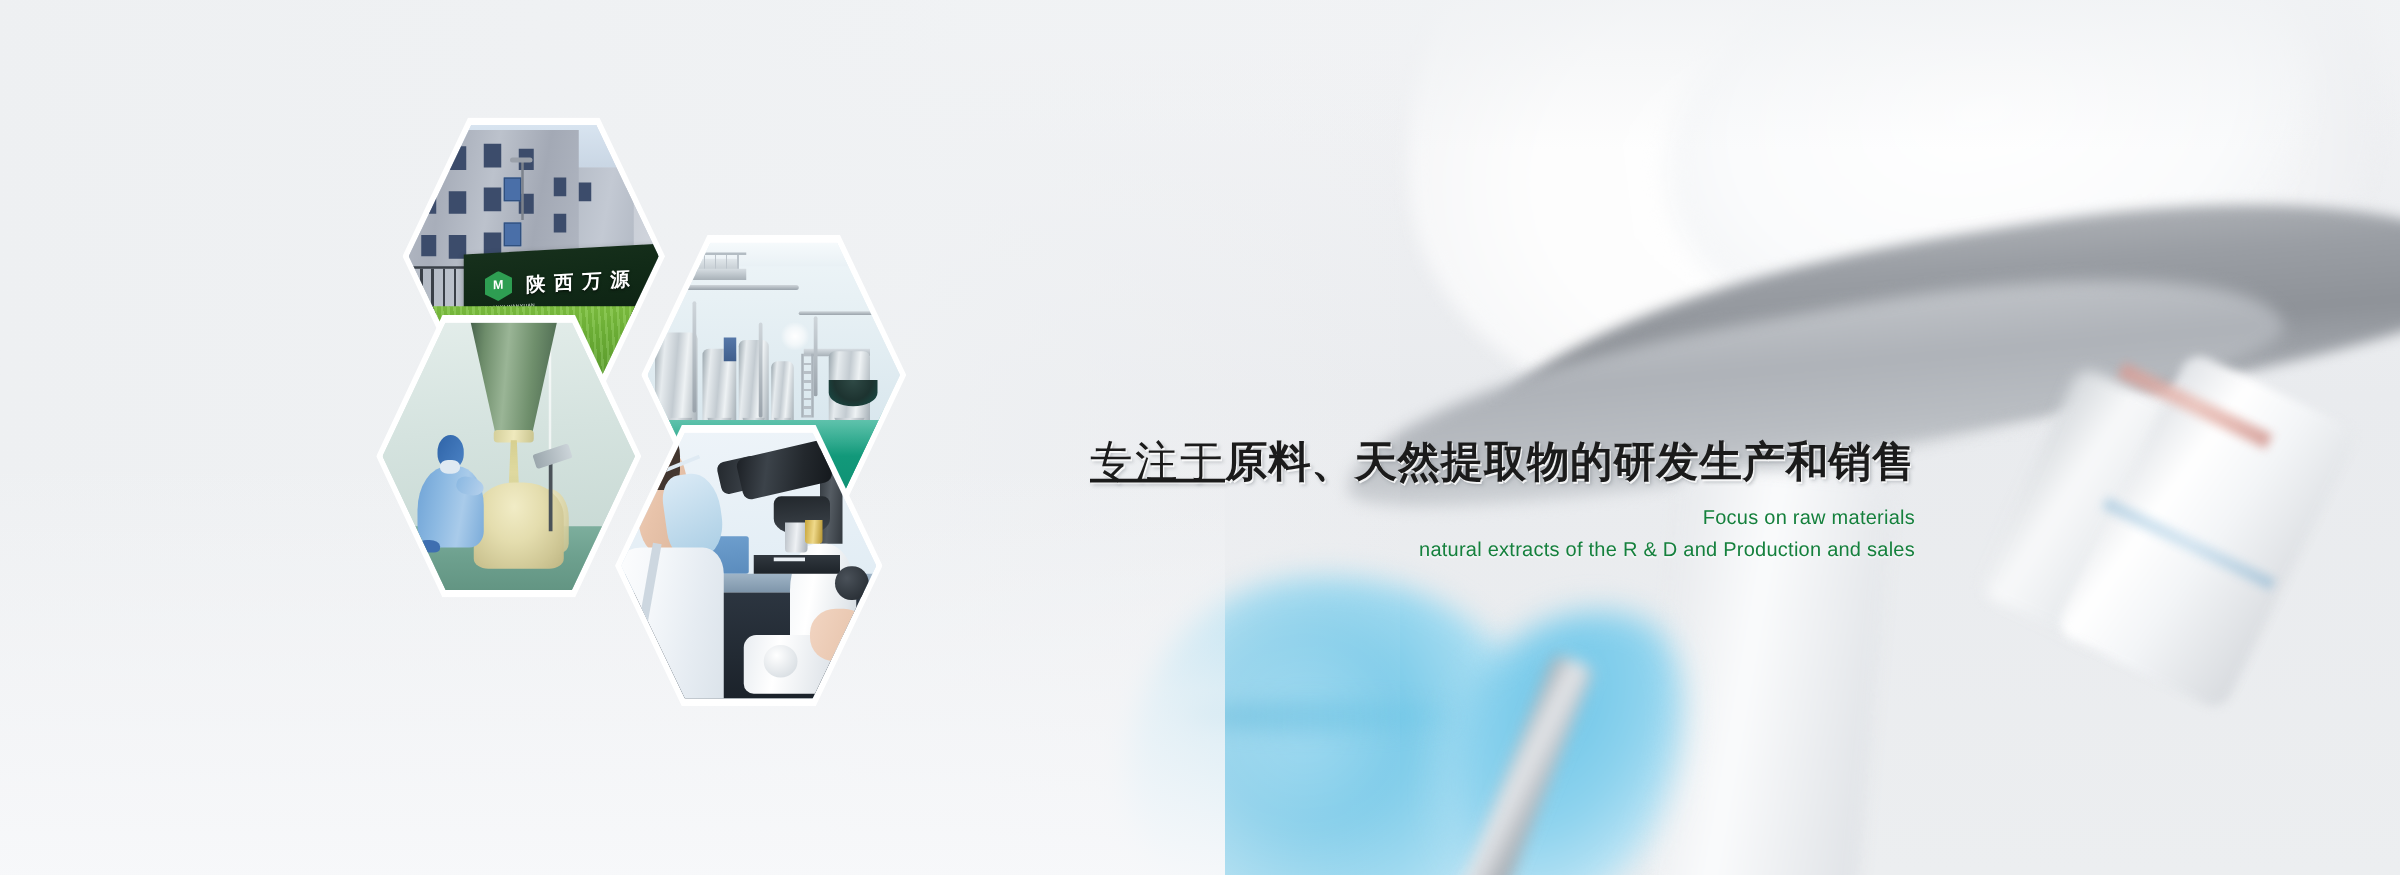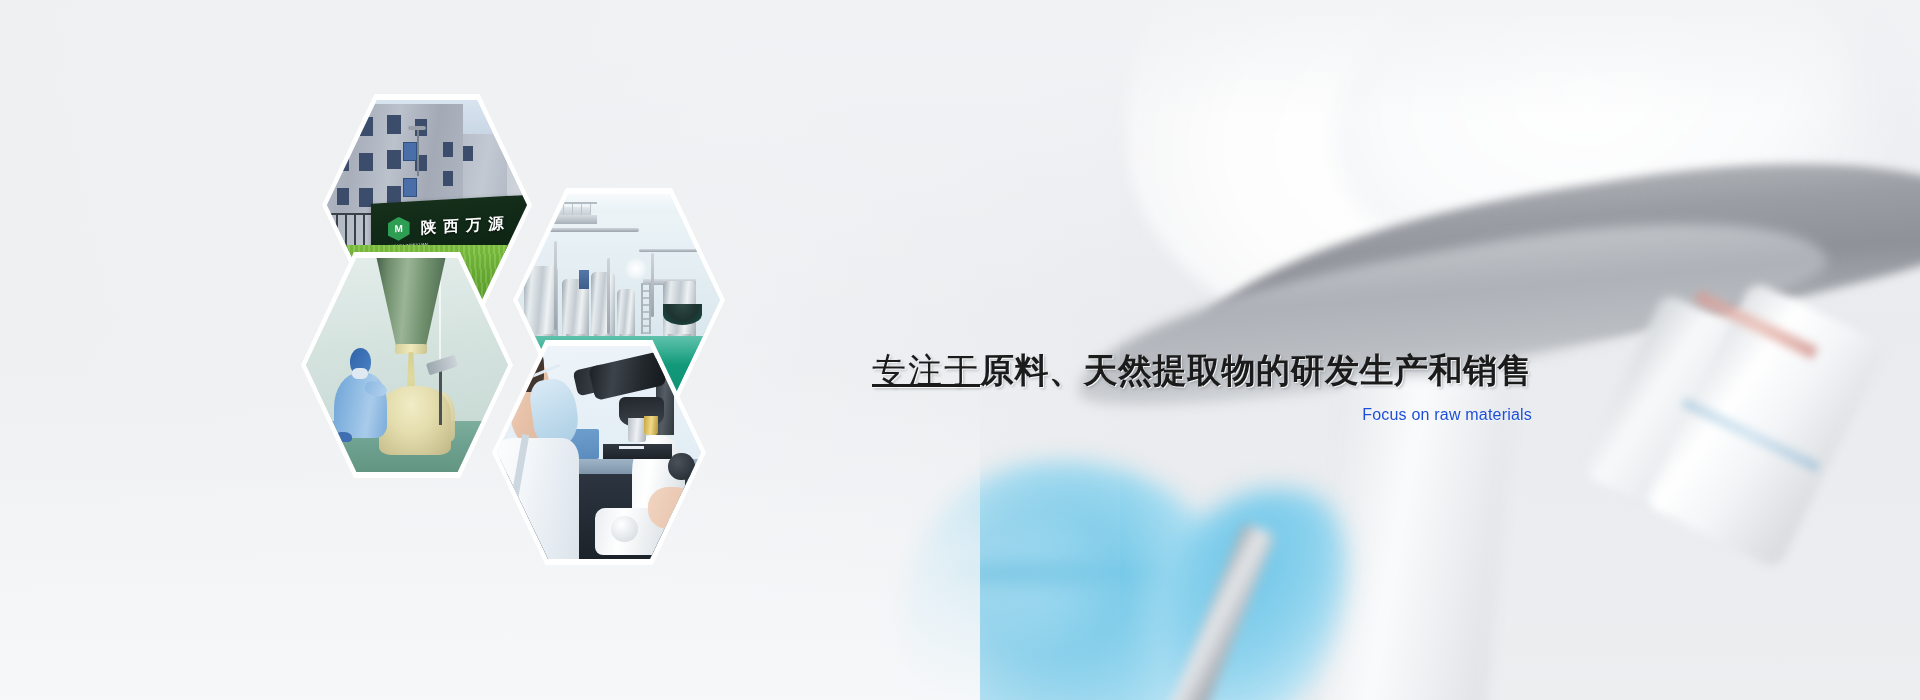--- a/index.html
+++ b/index.html
@@ -444,21 +444,21 @@
     text-shadow:
       1px 1px 0 rgba(255,255,255,.85),
       2px 2px 3px rgba(120,126,134,.45);
   }
   .headline .light { font-weight:400; letter-spacing:2px;text-decoration:underline; }
   .headline .heavy { font-weight:700; letter-spacing:.5px; }
   .sub {
     margin-top:10px;
     font-size:16px;
     line-height:26px;
-    color:#1d4ed8;
+    color:#15803d;
     font-family:"Liberation Sans","DejaVu Sans",sans-serif;
     letter-spacing:.2px;
     text-shadow:0 1px 1px rgba(255,255,255,.6);
   }
 </style>
 </head>
 <body>
 
 <div class="banner">
 
@@ -608,16 +608,17 @@
     </div>
 
   </div>
 
   <div class="copy">
     <div class="headline">
       <span class="light">专注于</span><span class="heavy">原料、天然提取物的研发生产和销售</span>
     </div>
     <div class="sub">
       <div>Focus on raw materials</div>
+      <div>natural extracts of the R &amp; D and Production and sales</div>
     </div>
   </div>
 
 </div>
 
 </body></html>

